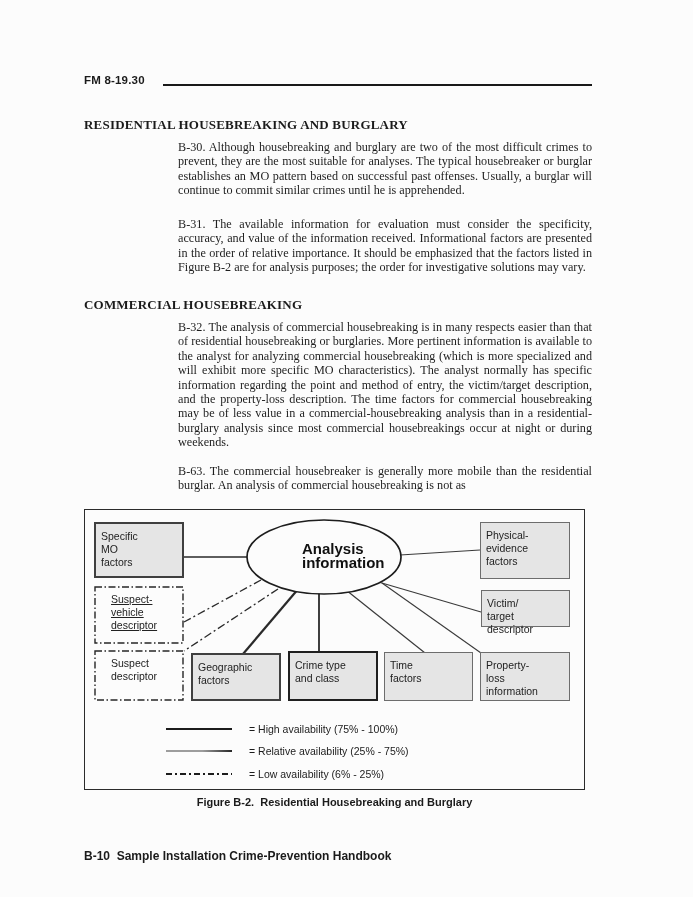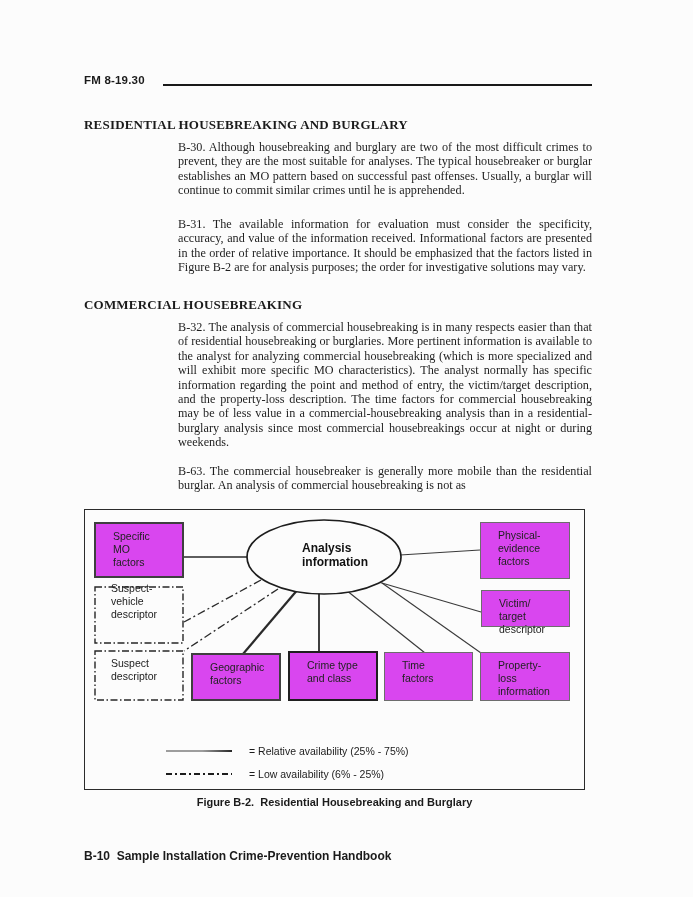--- a/index.html
+++ b/index.html
@@ -16,35 +16,35 @@
   .para{
     left:178px;width:414px;font-size:12.2px;line-height:14.4px;
     text-align:justify;color:#1e1e1e;
   }
   .figure{
     left:84px;top:509px;width:501px;height:281px;
     border:1.5px solid #2b2b2b;box-sizing:border-box;background:#fcfcfc;
   }
   .figure svg{position:absolute;left:0;top:0;}
   .fbox{
-    position:absolute;box-sizing:border-box;background:#d946ef;
+    position:absolute;box-sizing:border-box;background:#e5e5e5;
     font-size:10.5px;line-height:13px;color:#222;
-    padding:6px 4px 0 17px;white-space:pre-line;
+    padding:6px 4px 0 5px;white-space:pre-line;
     font-family:"Liberation Sans",sans-serif;
   }
   .b-heavy{border:2px solid #3f3f3f;}
   .b-heaviest{border:2.5px solid #1f1f1f;}
   .b-thin{border:1px solid #6d6d6d;}
   .dashdot-label{
     position:absolute;font-size:10.5px;line-height:13px;color:#222;
     padding:7px 4px 0 17px;white-space:pre-line;box-sizing:border-box;
     font-family:"Liberation Sans",sans-serif;
   }
   .ellipse-label{
-    position:absolute;left:217px;top:32px;font-weight:bold;font-size:12px;
+    position:absolute;left:217px;top:32px;font-weight:bold;font-size:15px;
     line-height:13.5px;color:#111;white-space:pre-line;
     font-family:"Liberation Sans",sans-serif;
   }
   .legend-row{position:absolute;left:81px;height:14px;display:flex;align-items:center;}
   .legend-line{width:66px;flex:0 0 66px;}
   .legend-line.high{height:2px;background:#1c1c1c;}
   .legend-line.relative{height:1.3px;background:linear-gradient(to right,#9d9d9d 0%,#9d9d9d 55%,#262626 100%);}
   .legend-line.low{height:1.4px;background:repeating-linear-gradient(to right,#1c1c1c 0 6px,transparent 6px 9px,#1c1c1c 9px 11px,transparent 11px 14px);}
   .legend-label{margin-left:17px;font-size:10.5px;color:#1c1c1c;font-family:"Liberation Sans",sans-serif;white-space:pre;}
   .caption{left:84px;top:796px;width:501px;text-align:center;font-weight:bold;font-size:11px;white-space:pre-wrap;}
@@ -92,38 +92,42 @@
 
     <div class="ellipse-label">Analysis
 information</div>
 
     <div class="fbox b-heavy" style="left:9px;top:12px;width:90px;height:56px;">Specific
 MO
 factors</div>
     <div class="fbox b-thin" style="left:395px;top:12px;width:90px;height:57px;">Physical-
 evidence
 factors</div>
-    <div class="dashdot-label" style="left:9px;top:65px;width:90px;height:58px;">Suspect-
+    <div class="dashdot-label" style="left:9px;top:76px;width:90px;height:58px;text-decoration:underline;">Suspect-
 vehicle
 descriptor</div>
     <div class="fbox b-thin" style="left:396px;top:80px;width:89px;height:37px;">Victim/
 target
 descriptor</div>
     <div class="dashdot-label" style="left:9px;top:140px;width:90px;height:51px;">Suspect
 descriptor</div>
     <div class="fbox b-heavy" style="left:106px;top:143px;width:90px;height:48px;">Geographic
 factors</div>
     <div class="fbox b-heaviest" style="left:203px;top:141px;width:90px;height:50px;">Crime type
 and class</div>
     <div class="fbox b-thin" style="left:299px;top:142px;width:89px;height:49px;">Time
 factors</div>
     <div class="fbox b-thin" style="left:395px;top:142px;width:90px;height:49px;">Property-
 loss
 information</div>
 
+    <div class="legend-row" style="top:212px;">
+      <span class="legend-line high"></span>
+      <span class="legend-label">= High availability (75% - 100%)</span>
+    </div>
     <div class="legend-row" style="top:234px;">
       <span class="legend-line relative"></span>
       <span class="legend-label">= Relative availability (25% - 75%)</span>
     </div>
     <div class="legend-row" style="top:257px;">
       <span class="legend-line low"></span>
       <span class="legend-label">= Low availability (6% - 25%)</span>
     </div>
   </div>
 

